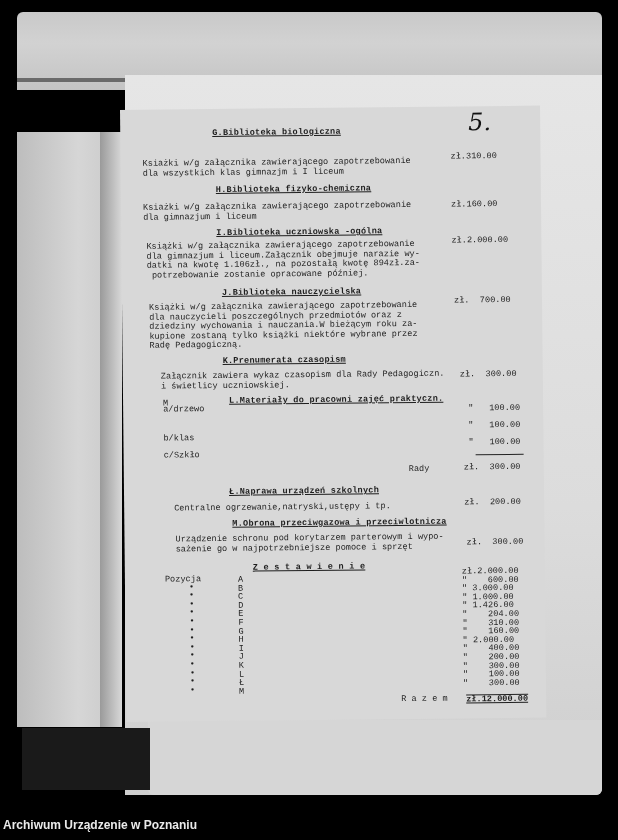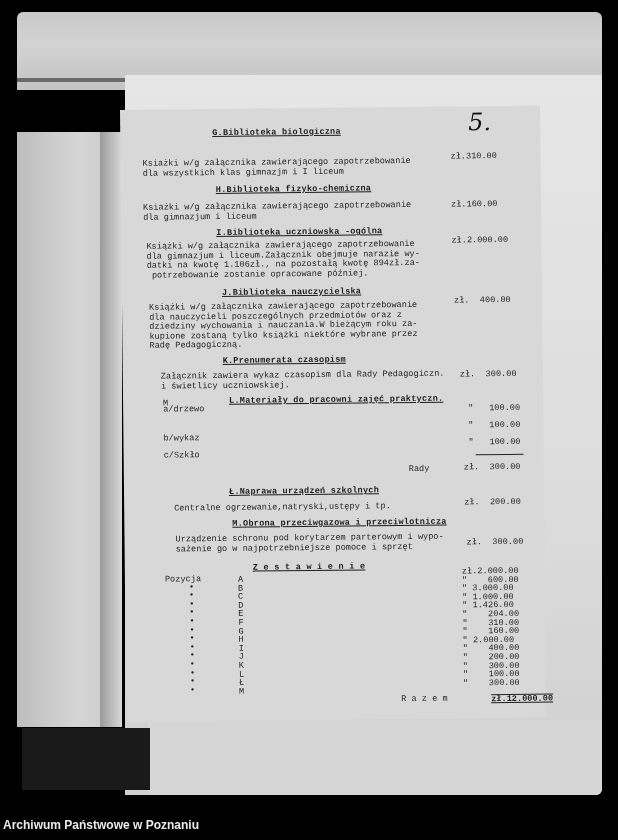--- a/index.html
+++ b/index.html
@@ -37,21 +37,21 @@
   }
   .pagenum {
     position:absolute; left:348px; top:12px;
     font-family:"DejaVu Serif", serif; font-size:24px; color:#111; font-style:italic;
   }
   .heading { position:absolute; text-decoration:underline; font-weight:bold; letter-spacing:0.2px; }
   .body-text { position:absolute; white-space:pre; }
   .amount { position:absolute; white-space:pre; text-align:right; }
   .ditto { position:absolute; }
   .rule { position:absolute; height:1px; background:#222; }
-  .sum-line { position:absolute; font-weight:bold; white-space:pre;margin-left:25px; }
+  .sum-line { position:absolute; font-weight:bold; white-space:pre; }
   #footer {
     position:absolute; left:3px; top:818px; color:#eaeaea;
     font-family:"Liberation Sans", sans-serif; font-size:12px; font-weight:bold;
   }
   .col { position:absolute; white-space:pre; }
 </style>
 </head>
 <body>
 
 <div class="layer" id="back-sheet"></div>
@@ -81,35 +81,35 @@
 datki na kwotę 1.106zł., na pozostałą kwotę 894zł.za-
  potrzebowanie zostanie opracowane później.</div>
   <div class="amount" style="left:330px;top:130px">zł.2.000.00</div>
 
   <div class="heading" style="left:100px;top:180px">J.Biblioteka nauczycielska</div>
   <div class="body-text" style="left:27px;top:194px">Książki w/g załącznika zawierającego zapotrzebowanie
 dla nauczycieli poszczególnych przedmiotów oraz z
 dziedziny wychowania i nauczania.W bieżącym roku za-
 kupione zostaną tylko książki niektóre wybrane przez
 Radę Pedagogiczną.</div>
-  <div class="amount" style="left:332px;top:190px">zł.  400.00</div>
+  <div class="amount" style="left:332px;top:190px">zł.  700.00</div>
 
   <div class="heading" style="left:100px;top:248px">K.Prenumerata czasopism</div>
   <div class="body-text" style="left:38px;top:263px">Załącznik zawiera wykaz czasopism dla Rady Pedagogiczn.
 i świetlicy uczniowskiej.</div>
   <div class="amount" style="left:337px;top:264px">zł.  300.00</div>
 
   <div class="body-text" style="left:40px;top:290px">M</div>
   <div class="heading" style="left:106px;top:288px">L.Materiały do pracowni zajęć praktyczn.</div>
 
   <div class="body-text" style="left:40px;top:296px">a/drzewo</div>
   <div class="ditto" style="left:345px;top:298px">"</div>
   <div class="amount" style="left:366px;top:298px">100.00</div>
 
-  <div class="body-text" style="left:40px;top:325px">b/wykaz</div>
+  <div class="body-text" style="left:40px;top:325px">b/klas</div>
   <div class="ditto" style="left:345px;top:315px">"</div>
   <div class="amount" style="left:366px;top:315px">100.00</div>
 
   <div class="body-text" style="left:40px;top:342px">c/Szkło</div>
   <div class="ditto" style="left:345px;top:332px">"</div>
   <div class="amount" style="left:366px;top:332px">100.00</div>
 
   <div class="rule" style="left:352px;top:348px;width:48px"></div>
   <div class="body-text" style="left:285px;top:358px">Rady</div>
   <div class="amount" style="left:340px;top:357px">zł.  300.00</div>
@@ -167,13 +167,13 @@
       <div class="col" style="left: 337px; top: 564.2px;">"    100.00</div>
       <div class="ditto" style="left: 64px; top: 576.8px;">•</div>
       <div class="col" style="left: 113px; top: 578.8px;">M</div>
       <div class="col" style="left: 337px; top: 572.8px;">"    300.00</div>
     </div>
 
   <div class="body-text" style="left:275px;top:588px">R a z e m</div>
   <div class="sum-line" style="left:340px;top:588px;border-top:1px solid #222;text-decoration:underline">zł.12.000.00</div>
 </div>
 
-<div id="footer">Archiwum Państwowe w Poznaniu</div>
+<div id="footer">Archiwum Urządzenie w Poznaniu</div>
 
 </body></html>

